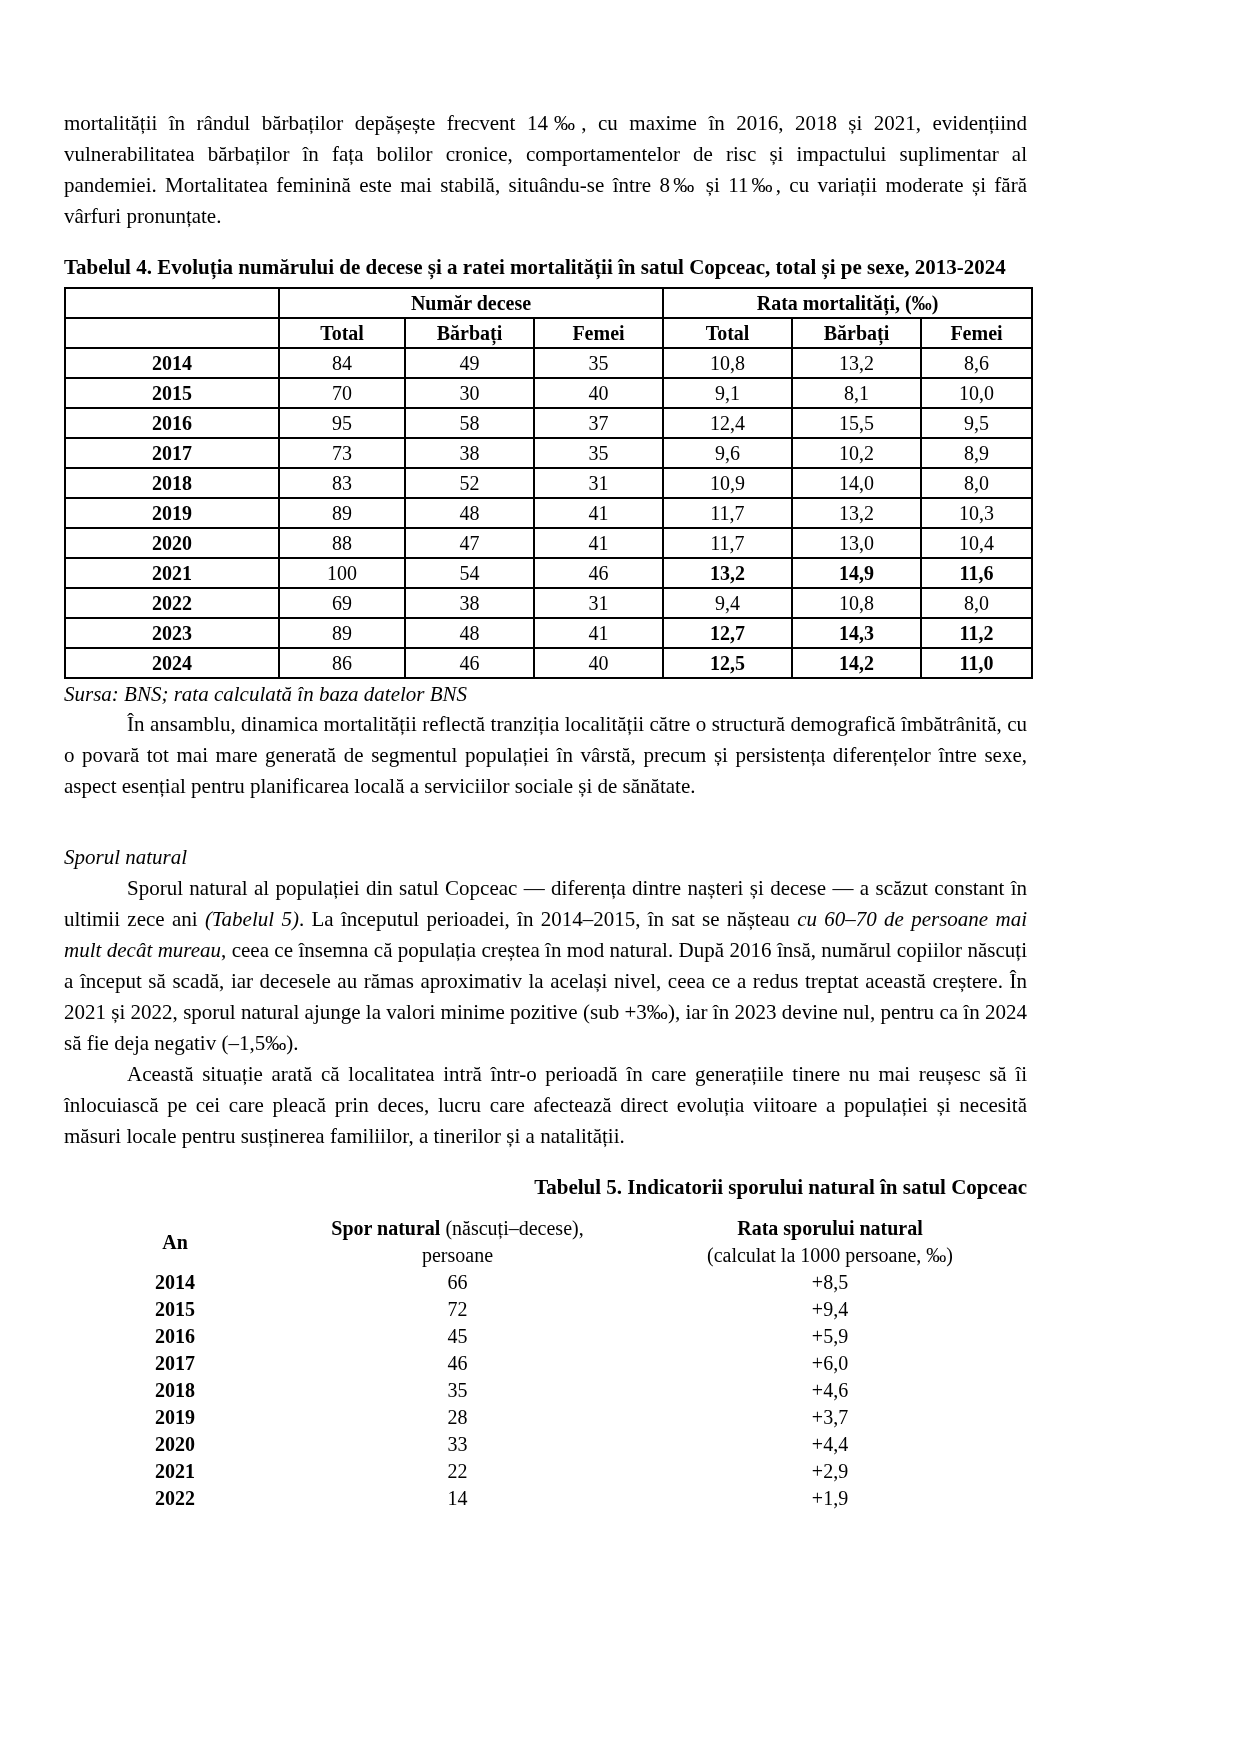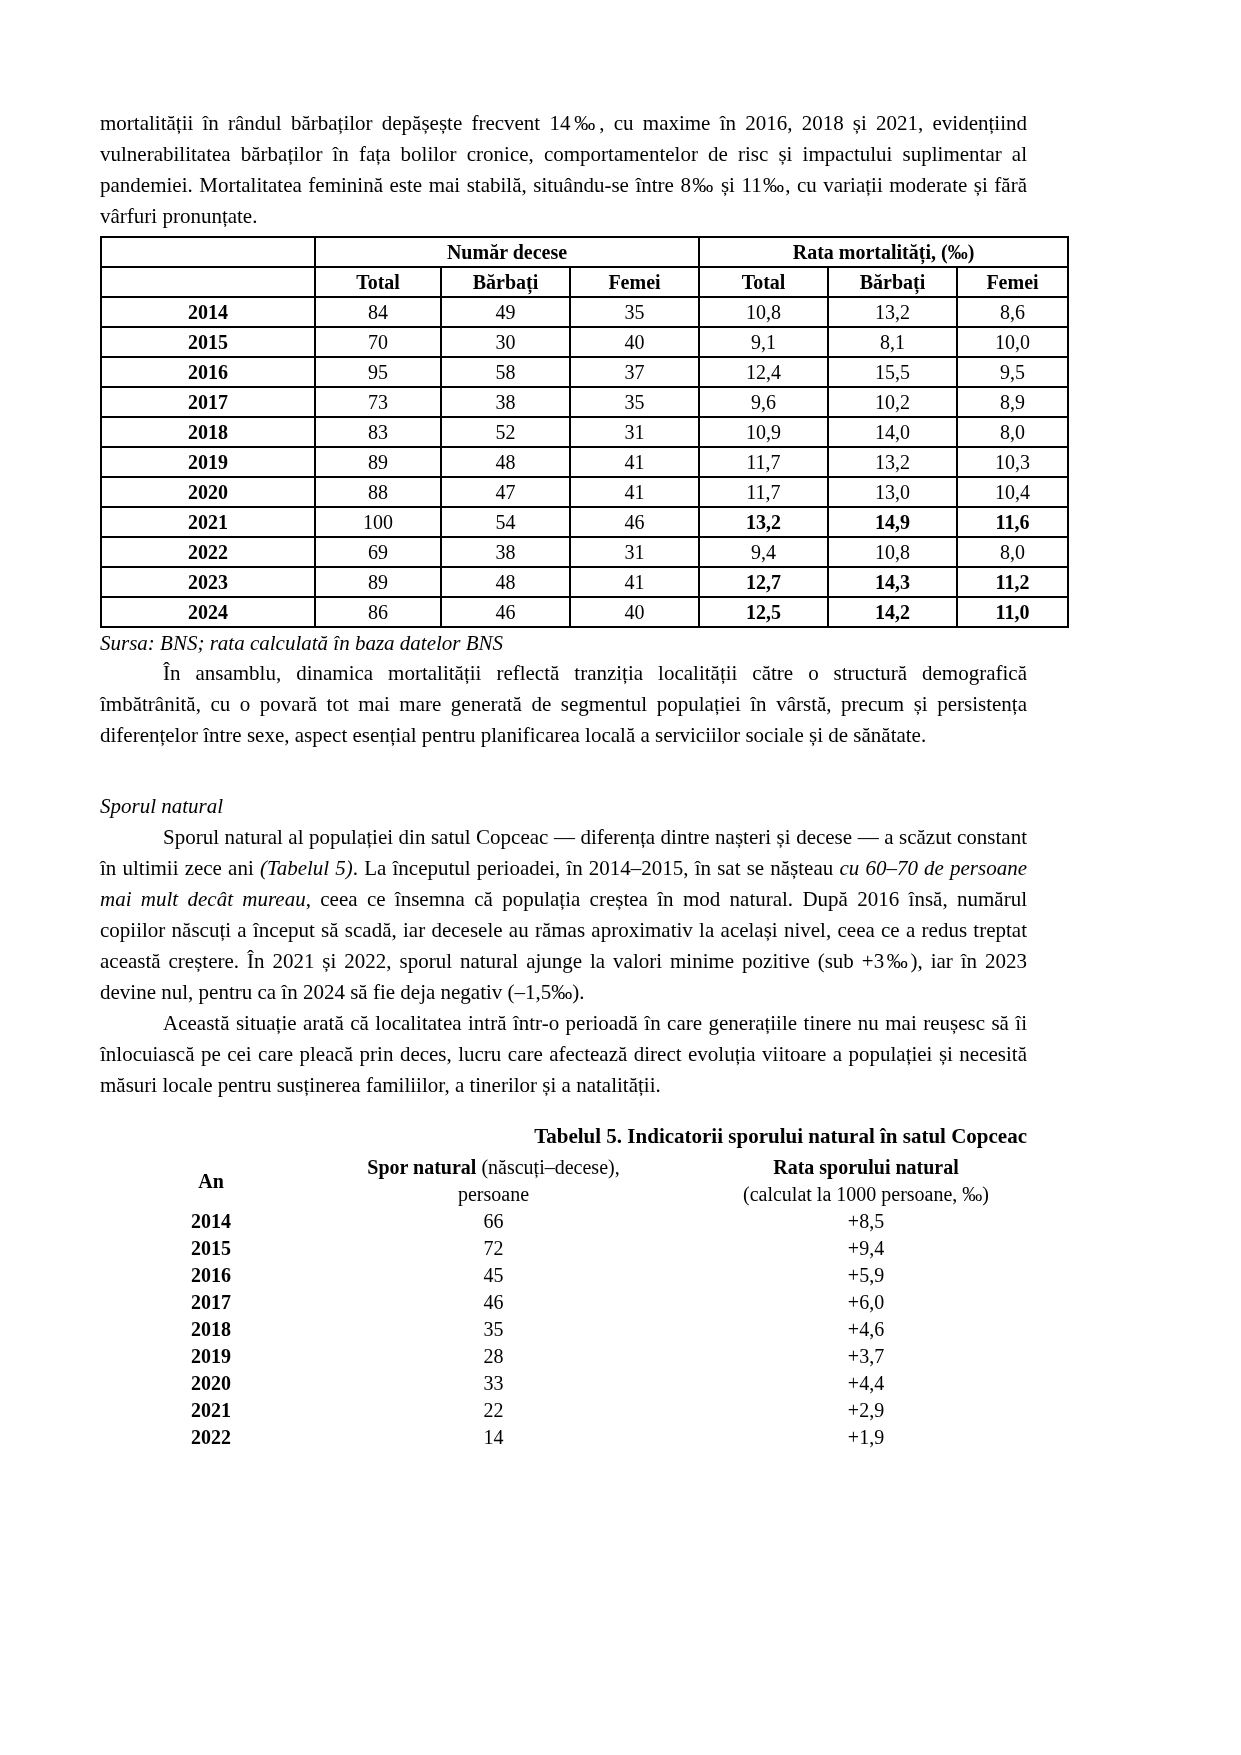--- a/index.html
+++ b/index.html
@@ -4,21 +4,21 @@
 <style>
   html,body { margin:0; padding:0; background:#ffffff; }
   body {
     width:1241px; height:1755px;
     font-family:"Liberation Serif","DejaVu Serif",serif;
     color:#000;
   }
   .page {
     box-sizing:border-box;
     width:1143px; height:1755px;
-    padding:108px 116px 0 100px;
+    padding:108px 116px 0 64px;
     overflow:hidden;
   }
   p.body {
     font-size:21px; line-height:31px;
     text-align:justify; margin:0;
   }
   .indent { text-indent:63px; }
 
   .t4-caption {
     font-weight:bold; font-size:21px; line-height:31px;
@@ -51,37 +51,38 @@
     margin-top:40px;
   }
   .para3 { margin-top:22px; }
 
   .t5-caption {
     font-weight:bold; font-size:21px; line-height:31px;
     text-align:right; margin-top:20px;
   }
   table.t5 {
     border-collapse:collapse; table-layout:fixed;
-    width:967px; font-size:20px; margin-top:2px;
+    width:967px; font-size:20px; margin-top:12px;
   }
   table.t5 td {
     text-align:center; vertical-align:middle;
     padding:0; height:27px; line-height:27px;
   }
   table.t5 .hdr-line { line-height:27px; }
   table.t5 .b { font-weight:bold; }
   table.t5 .year { font-weight:bold; }
 </style>
 </head>
 <body>
 
 <div class="page">
 
   <p class="body">mortalității în rândul bărbaților depășește frecvent 14‰, cu maxime în 2016, 2018 și 2021, evidențiind vulnerabilitatea bărbaților în fața bolilor cronice, comportamentelor de risc și impactului suplimentar al pandemiei. Mortalitatea feminină este mai stabilă, situându-se între 8‰ și 11‰, cu variații moderate și fără vârfuri pronunțate.</p>
 
+  <div class="t4-caption">Tabelul 4. Evoluția numărului de decese și a ratei mortalității în satul Copceac, total și pe sexe, 2013-2024</div>
 
   <table class="t4">
     <colgroup>
       <col style="width:214px">
         <col style="width:126px">
         <col style="width:129px">
       <col style="width:129px">
         <col style="width:129px">
         <col style="width:129px">
         <col style="width:111px">

